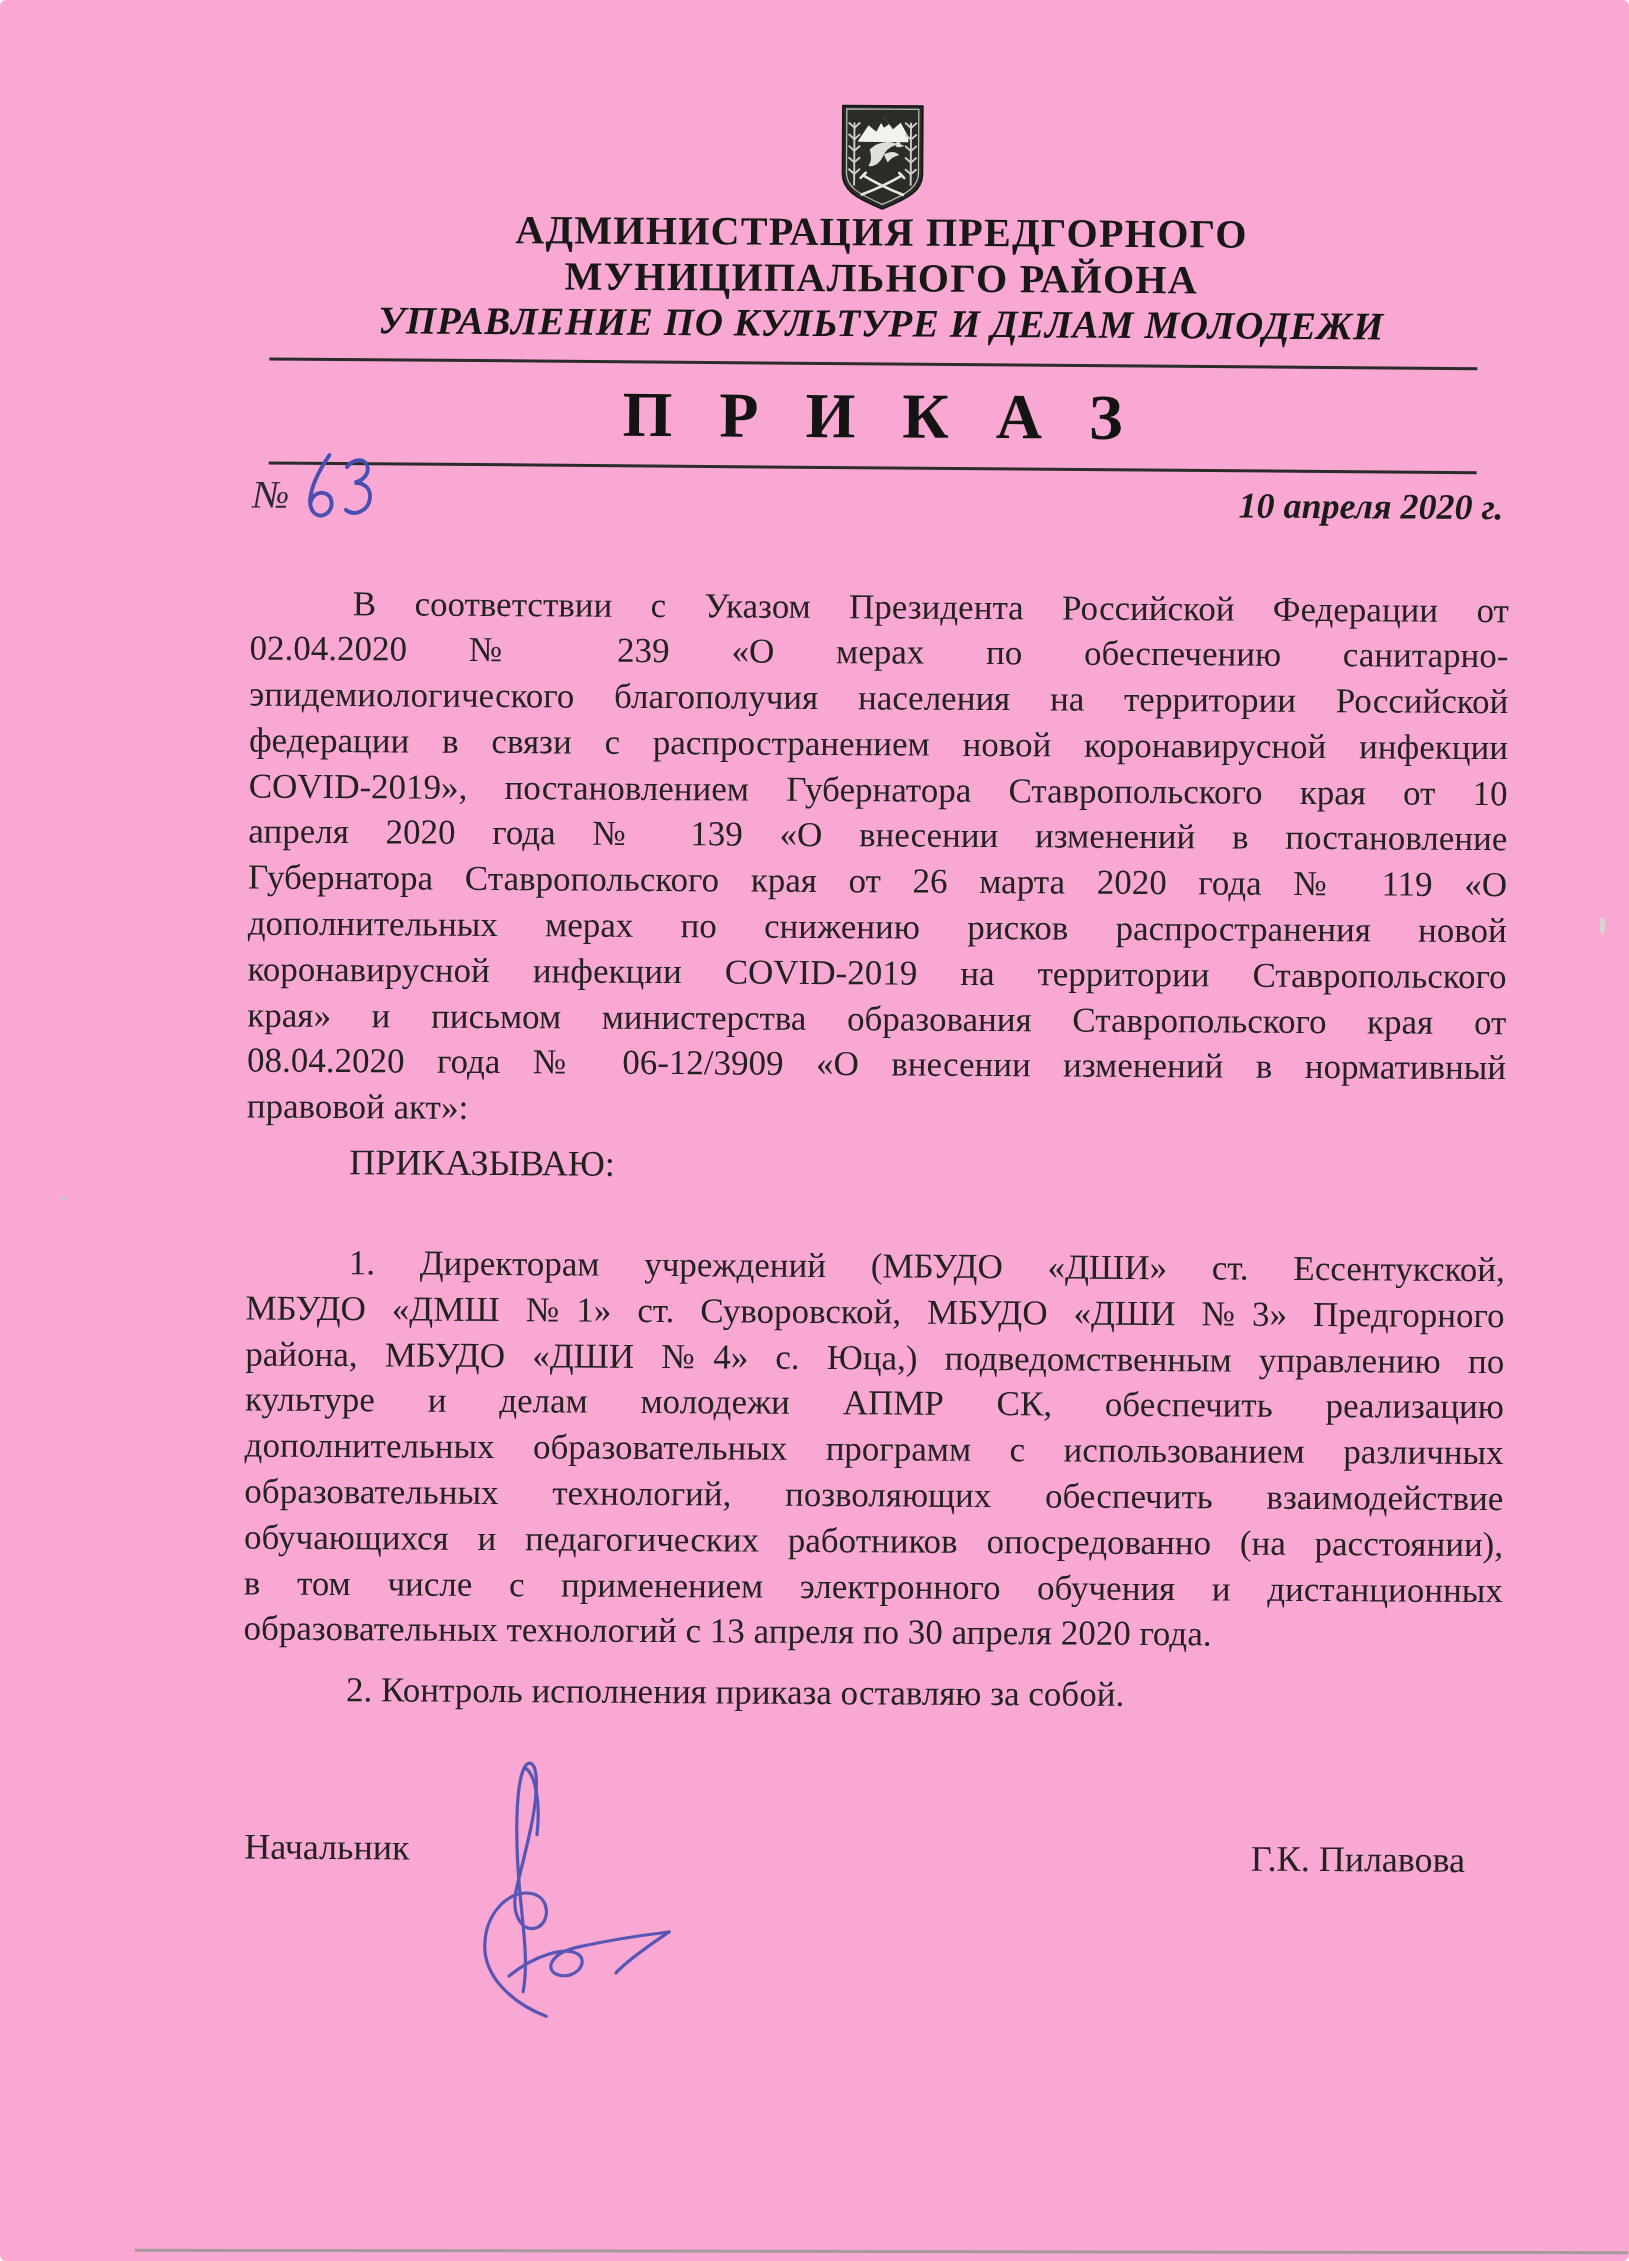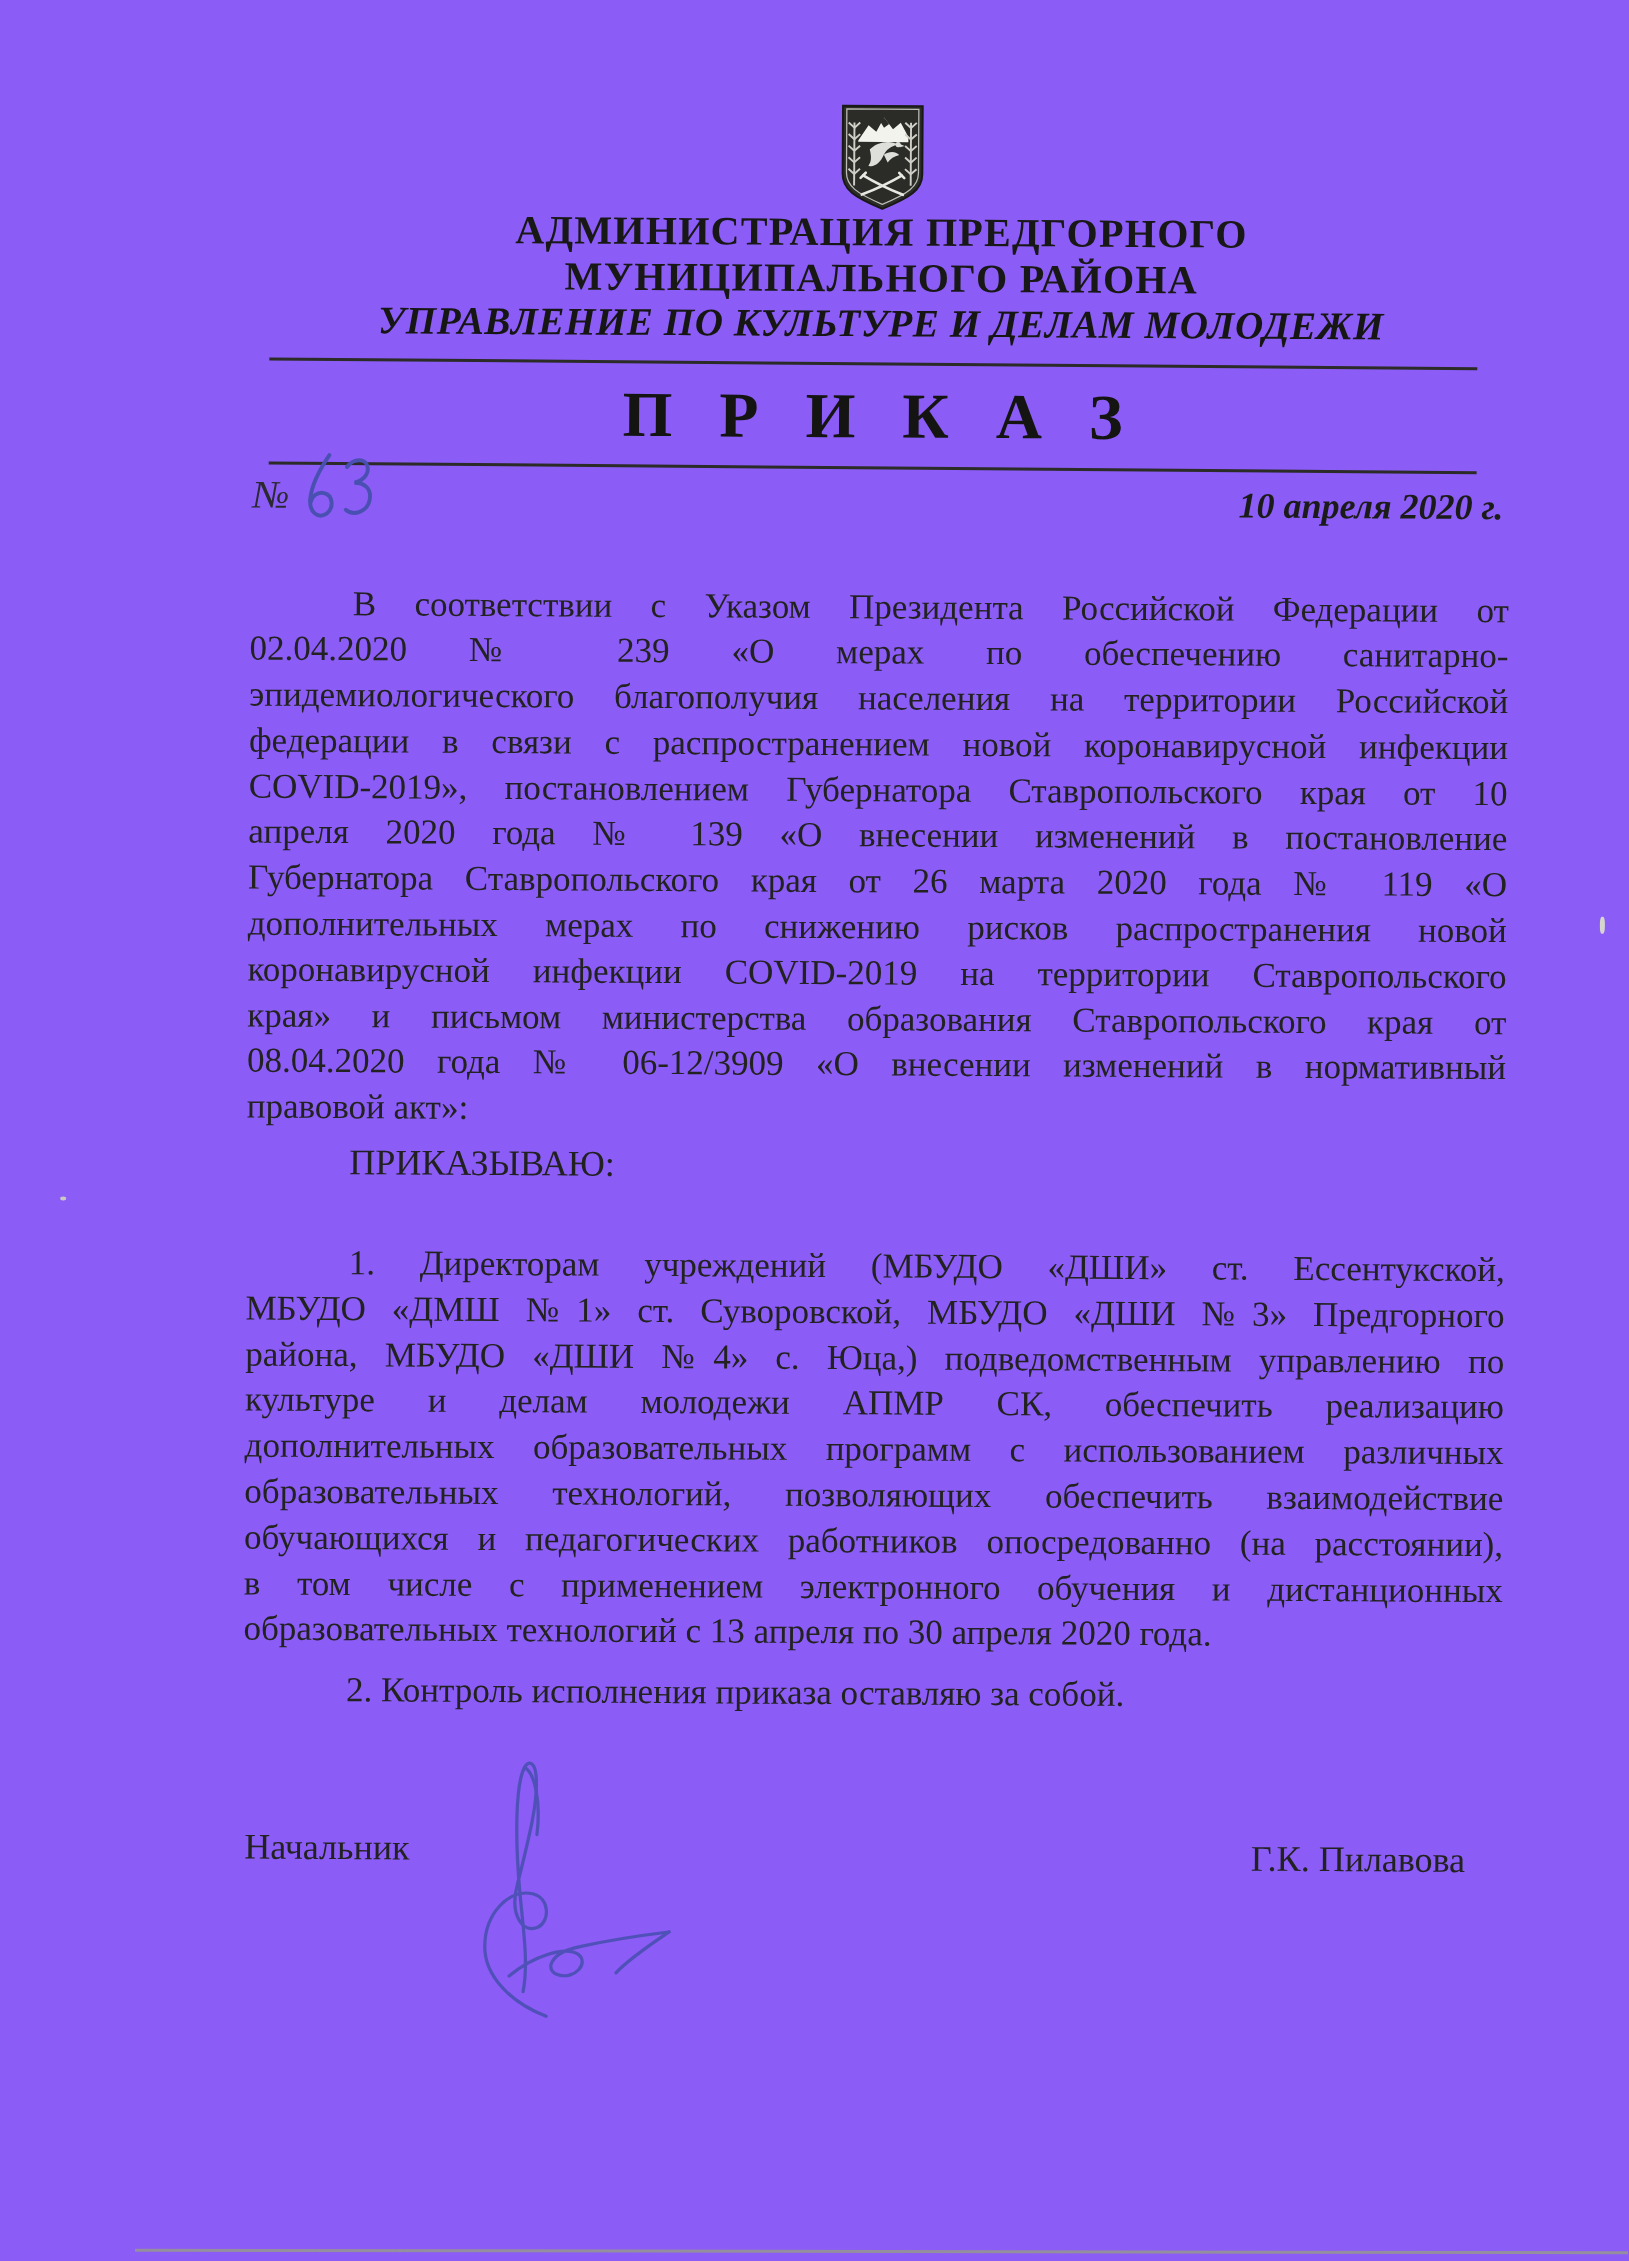--- a/index.html
+++ b/index.html
@@ -4,22 +4,23 @@
 <style>
   html, body {
     margin: 0; padding: 0;
     width: 1630px; height: 2261px;
     background: #fbfbf8;
     overflow: hidden;
     font-family: "Liberation Serif", "DejaVu Serif", serif;
   }
   .page {
     position: absolute; inset: 0;
-    background: #8b5cf6;
+    background: #f9a8d4;
     color: #21211f;
+    border-radius: 6px;
   }
   .sheet {
     position: absolute; inset: 0;
     transform: rotate(0.35deg);
     transform-origin: 50% 40%;
   }
   
   .emblem {
     position: absolute; left: 834px; top: 103px;
     width: 88px; height: 108px;

